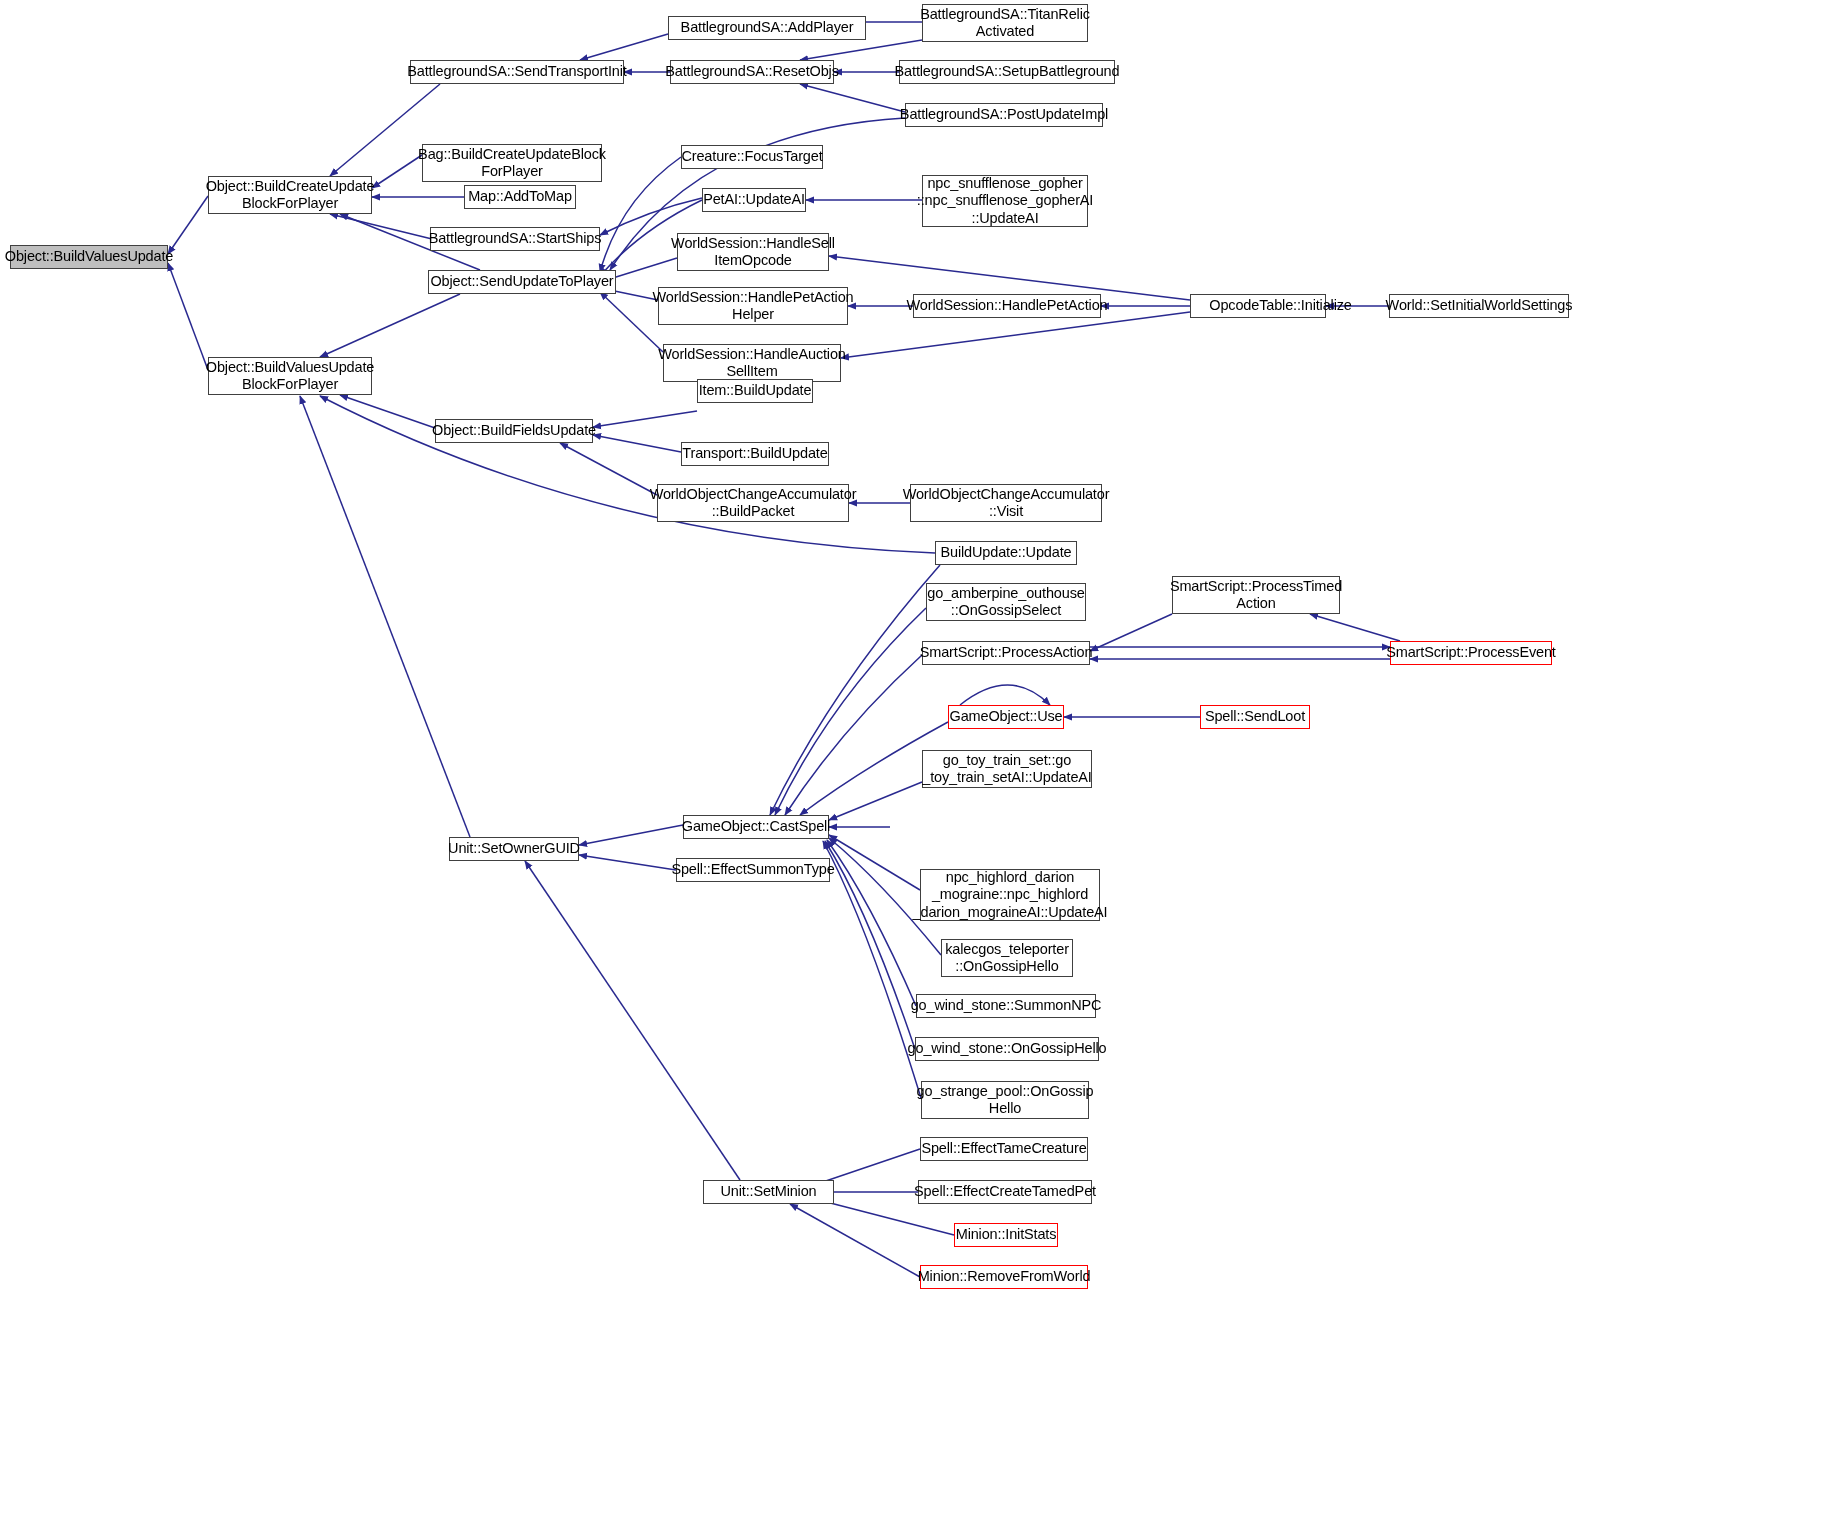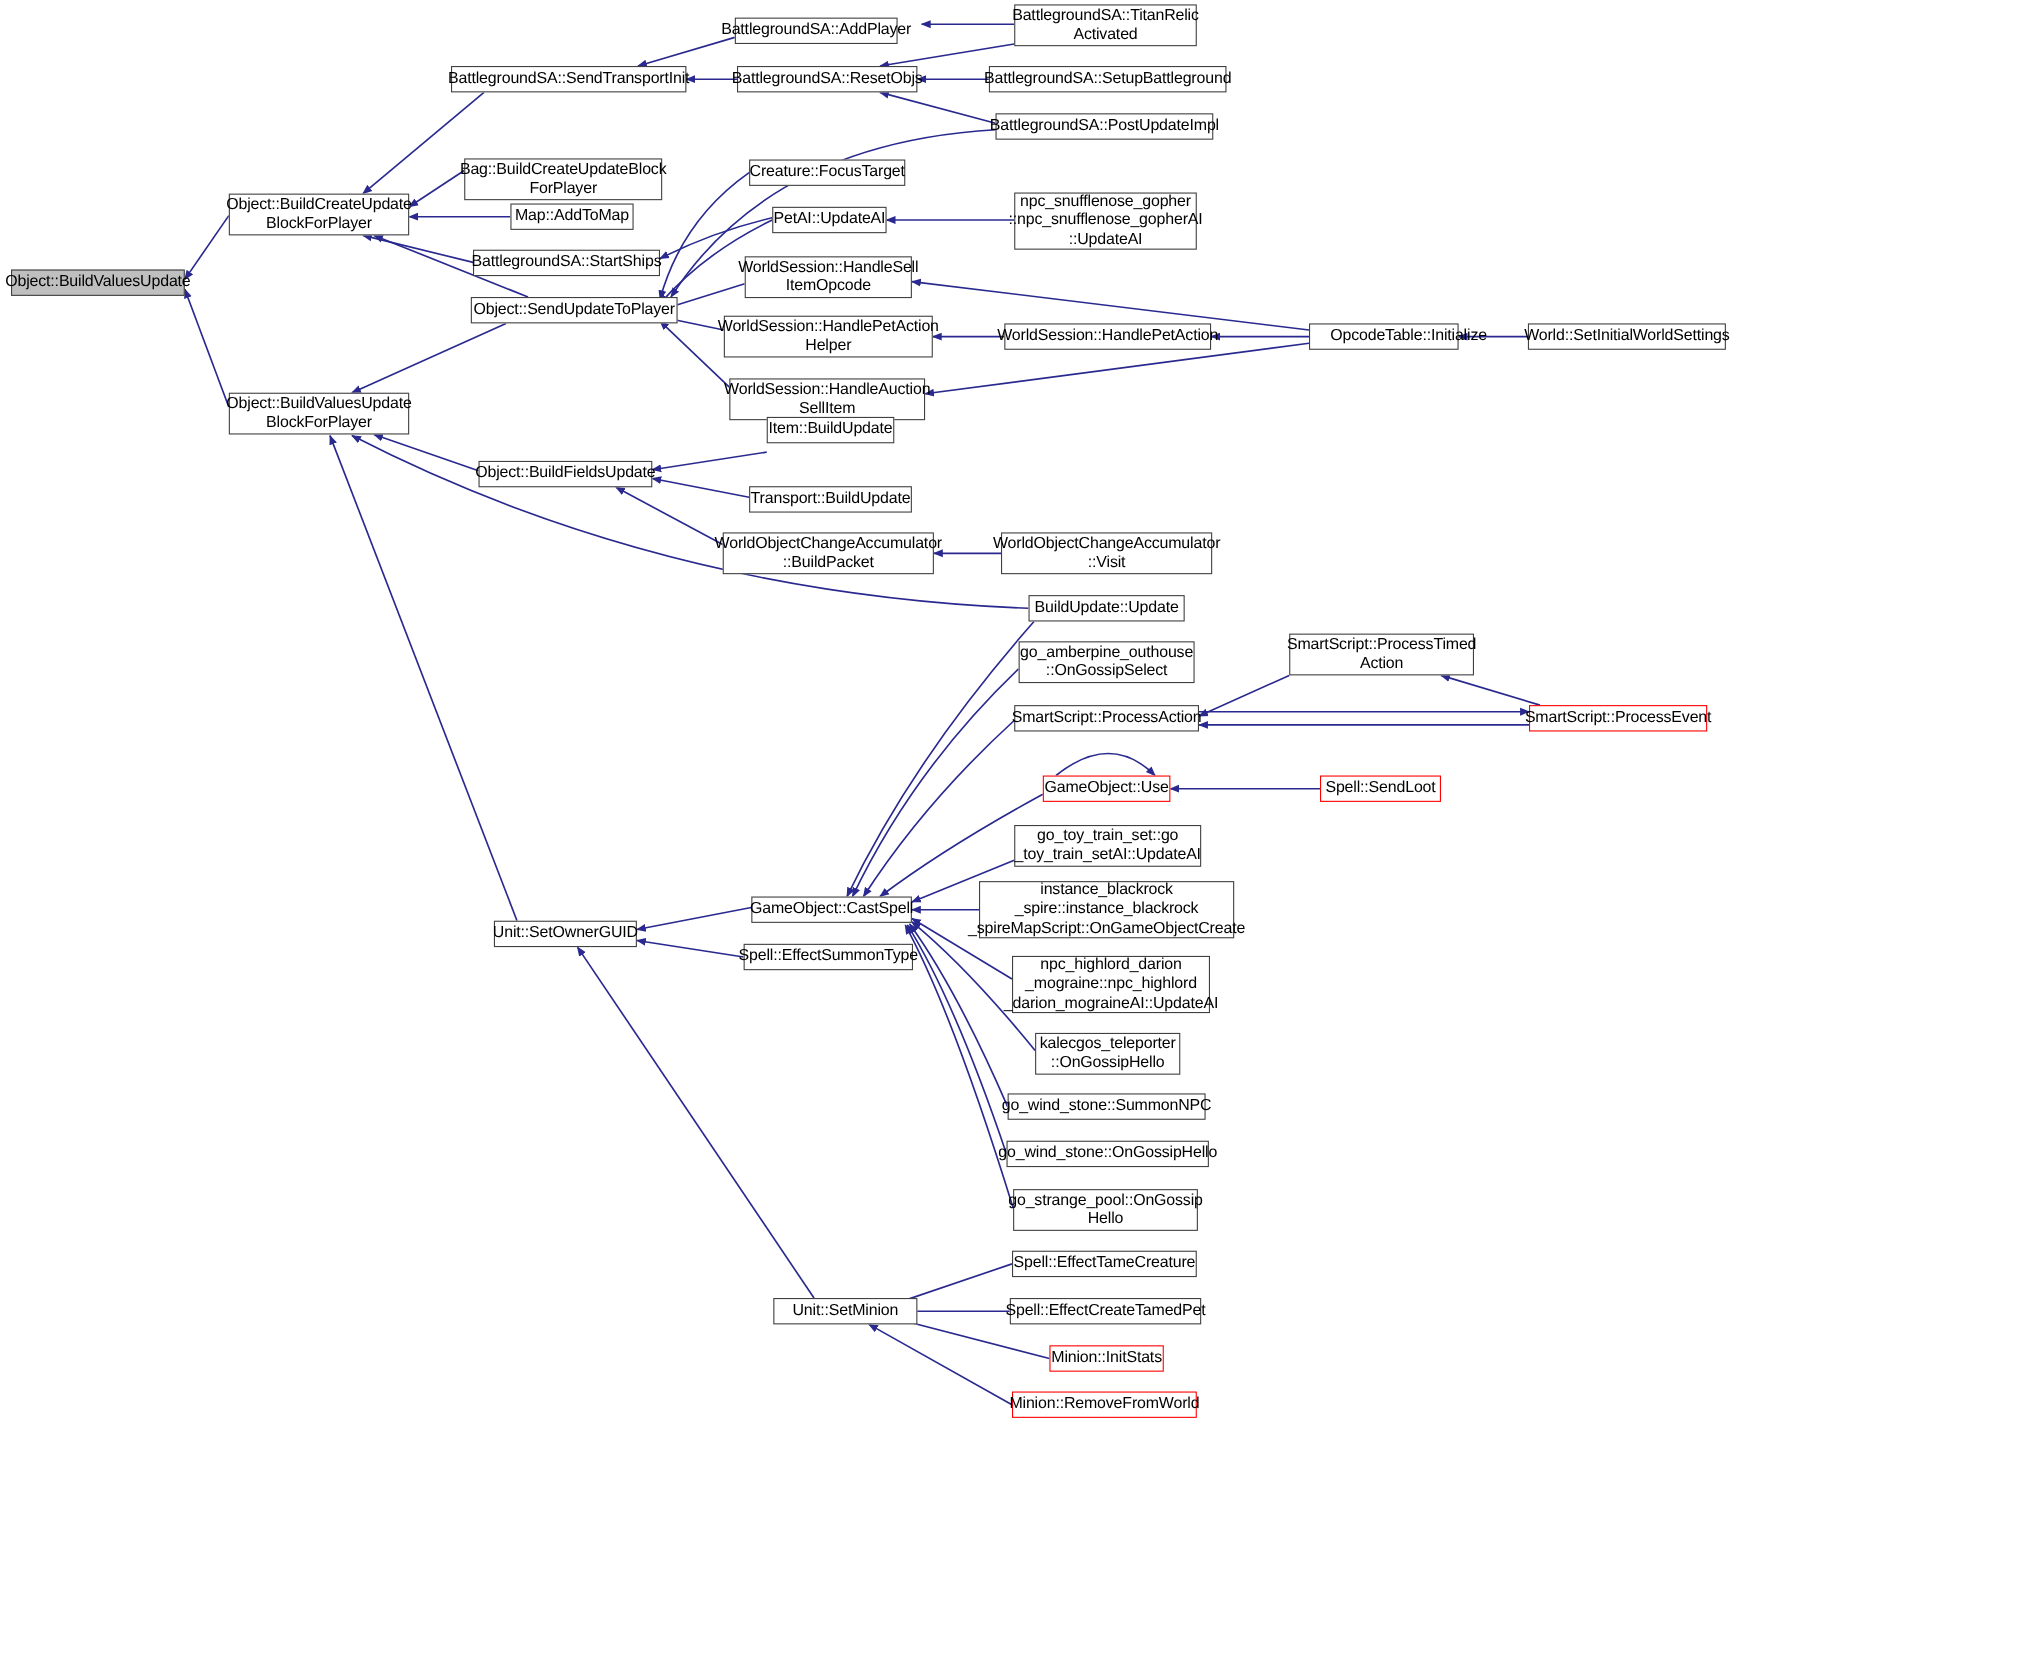--- a/index.html
+++ b/index.html
@@ -122,21 +122,21 @@
 BlockForPlayer</div>
     <div class="node" style="left: 208px; top: 357px; width: 164px; height: 38px;">Object::BuildValuesUpdate
 BlockForPlayer</div>
     <div class="node" style="left: 410px; top: 60px; width: 214px; height: 24px;">BattlegroundSA::SendTransportInit</div>
     <div class="node" style="left: 422px; top: 128px; width: 180px; height: 38px; margin-top: 16px;">Bag::BuildCreateUpdateBlock
 ForPlayer</div>
     <div class="node" style="left: 464px; top: 185px; width: 112px; height: 24px;">Map::AddToMap</div>
     <div class="node" style="left: 430px; top: 227px; width: 170px; height: 24px;">BattlegroundSA::StartShips</div>
     <div class="node" style="left: 428px; top: 270px; width: 188px; height: 24px;">Object::SendUpdateToPlayer</div>
     <div class="node" style="left: 435px; top: 419px; width: 158px; height: 24px;">Object::BuildFieldsUpdate</div>
-    <div class="node" style="left: 668px; top: 16px; width: 148px; height: 24px;">BattlegroundSA::AddPlayer</div>
+    <div class="node" style="left: 668px; top: 16px; width: 198px; height: 24px;">BattlegroundSA::AddPlayer</div>
     <div class="node" style="left: 670px; top: 60px; width: 164px; height: 24px;">BattlegroundSA::ResetObjs</div>
     <div class="node" style="left: 681px; top: 145px; width: 142px; height: 24px;">Creature::FocusTarget</div>
     <div class="node" style="left: 702px; top: 188px; width: 104px; height: 24px;">PetAI::UpdateAI</div>
     <div class="node" style="left: 677px; top: 233px; width: 152px; height: 38px;">WorldSession::HandleSell
 ItemOpcode</div>
     <div class="node" style="left: 658px; top: 287px; width: 190px; height: 38px;">WorldSession::HandlePetAction
 Helper</div>
     <div class="node" style="left: 663px; top: 344px; width: 178px; height: 38px;">WorldSession::HandleAuction
 SellItem</div>
     <div class="node" style="left: 697px; top: 379px; width: 116px; height: 24px;">Item::BuildUpdate</div>
@@ -160,23 +160,20 @@
 ::OnGossipSelect</div>
     <div class="node" style="left: 1172px; top: 576px; width: 168px; height: 38px;">SmartScript::ProcessTimed
 Action</div>
     <div class="node" style="left: 922px; top: 641px; width: 168px; height: 24px;">SmartScript::ProcessAction</div>
     <div class="node red" style="left: 1390px; top: 641px; width: 162px; height: 24px;">SmartScript::ProcessEvent</div>
     <div class="node red" style="left: 948px; top: 705px; width: 116px; height: 24px;">GameObject::Use</div>
     <div class="node red" style="left: 1200px; top: 705px; width: 110px; height: 24px;">Spell::SendLoot</div>
     <div class="node" style="left: 922px; top: 750px; width: 170px; height: 38px;">go_toy_train_set::go
 _toy_train_setAI::UpdateAI</div>
     <div class="node" style="left: 683px; top: 815px; width: 146px; height: 24px;">GameObject::CastSpell</div>
-    <div class="node" style="left: 890px; top: 801px; width: 232px; height: 52px;">instance_blackrock
-_spire::instance_blackrock
-_spireMapScript::OnGameObjectCreate</div>
     <div class="node" style="left: 449px; top: 837px; width: 130px; height: 24px;">Unit::SetOwnerGUID</div>
     <div class="node" style="left: 676px; top: 858px; width: 154px; height: 24px;">Spell::EffectSummonType</div>
     <div class="node" style="left: 920px; top: 869px; width: 180px; height: 52px;">npc_highlord_darion
 _mograine::npc_highlord
 _darion_mograineAI::UpdateAI</div>
     <div class="node" style="left: 941px; top: 939px; width: 132px; height: 38px;">kalecgos_teleporter
 ::OnGossipHello</div>
     <div class="node" style="left: 916px; top: 994px; width: 180px; height: 24px;">go_wind_stone::SummonNPC</div>
     <div class="node" style="left: 915px; top: 1037px; width: 184px; height: 24px;">go_wind_stone::OnGossipHello</div>
     <div class="node" style="left: 921px; top: 1081px; width: 168px; height: 38px;">go_strange_pool::OnGossip

